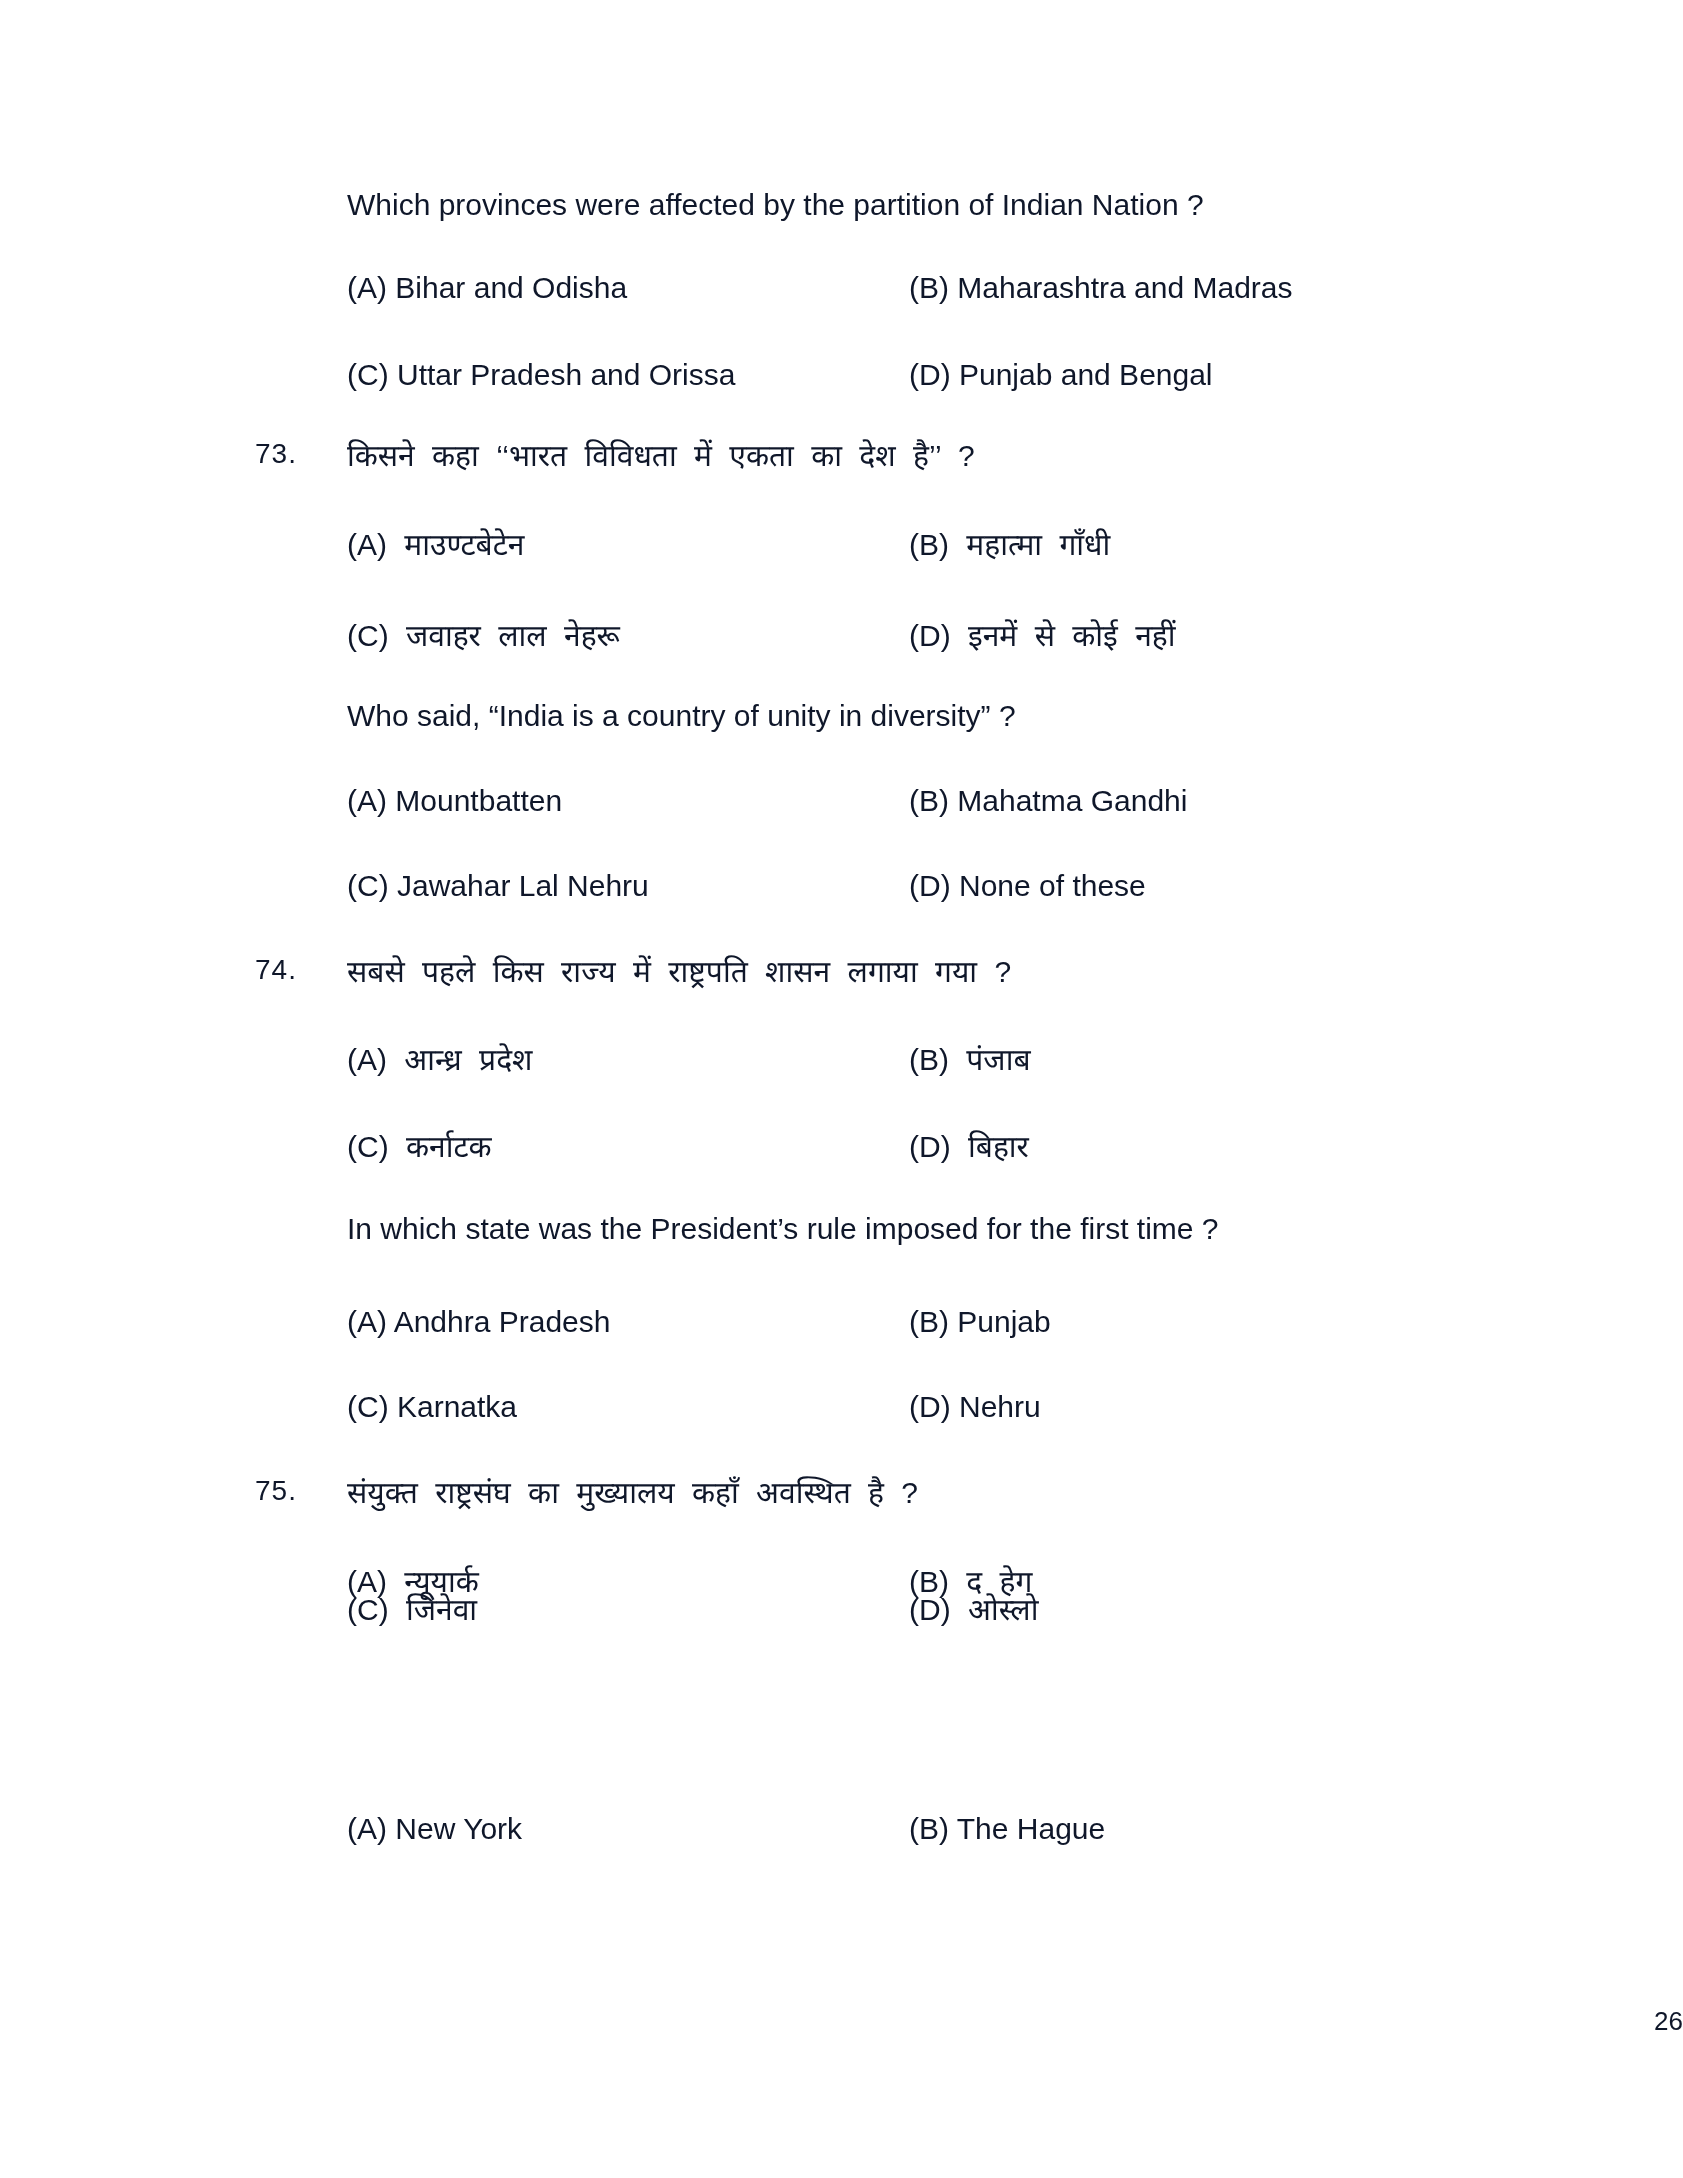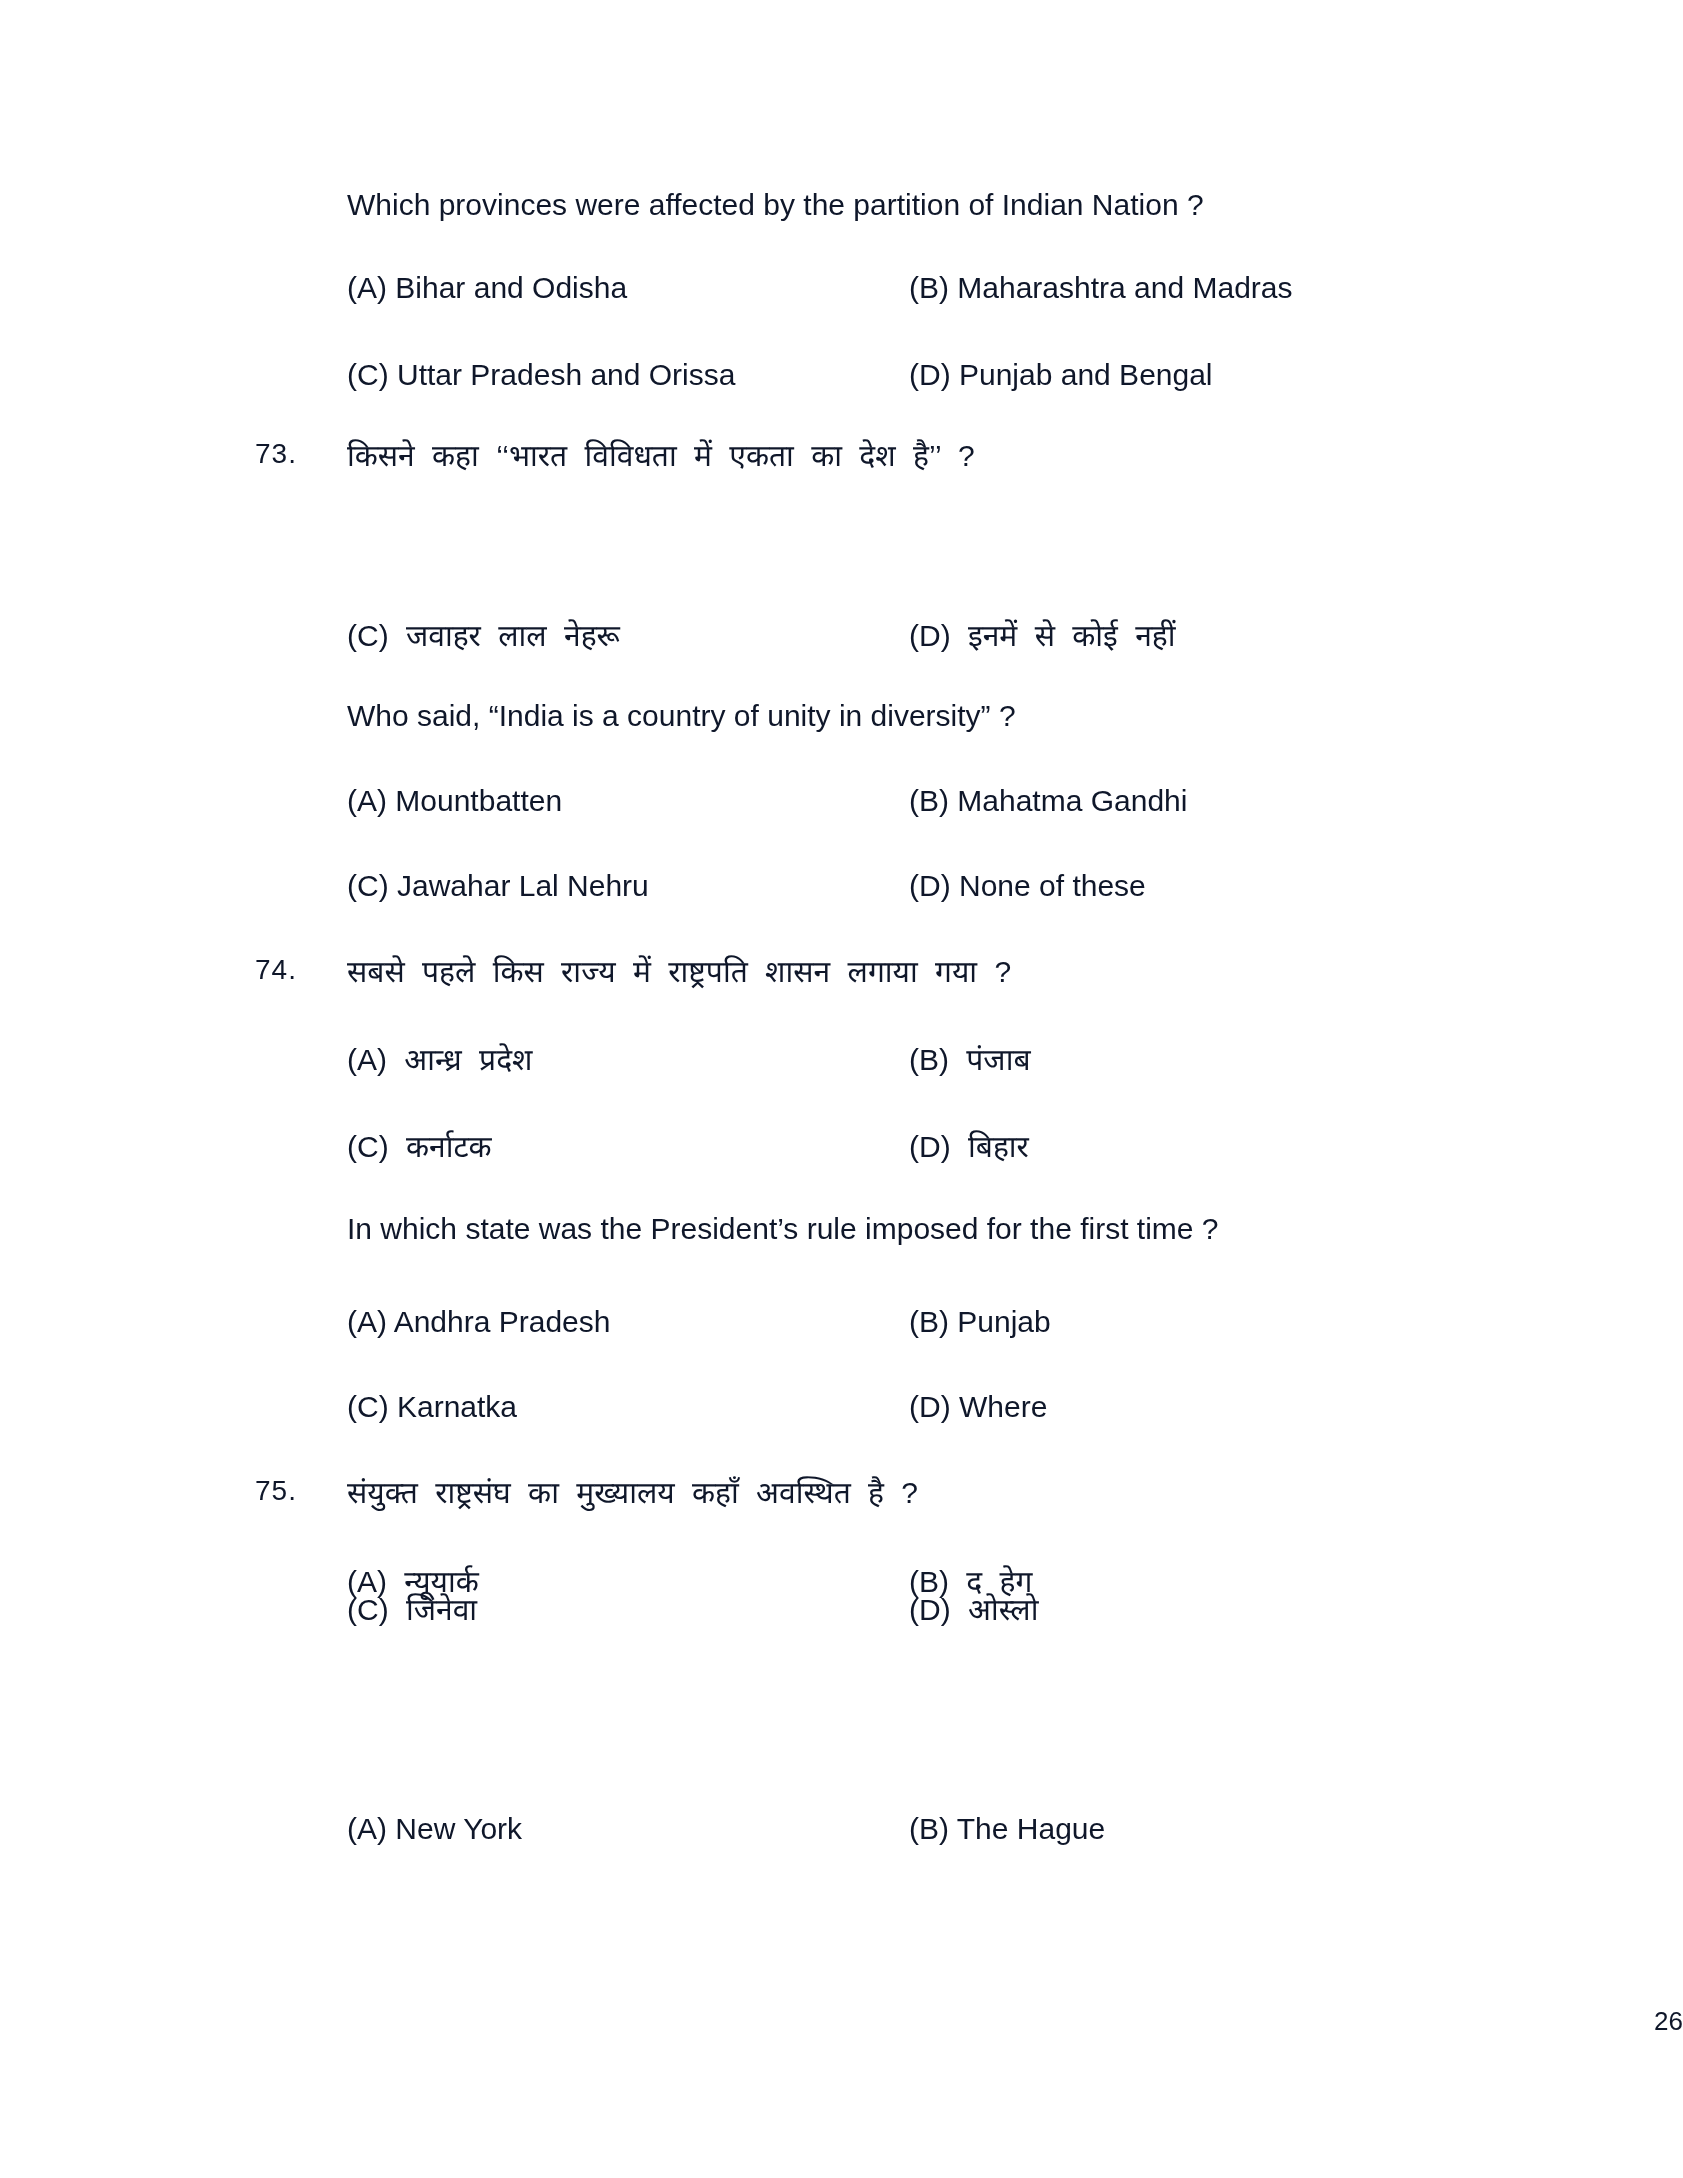--- a/index.html
+++ b/index.html
@@ -40,20 +40,24 @@
   </div>
   <div class="line" style="top:358px">
     <span class="colA">(C) Uttar Pradesh and Orissa</span>
     <span class="colB">(D) Punjab and Bengal</span>
   </div>
 
   <div class="line" style="top:434px">
     <span class="qnum">73.</span>
     <span class="qtext hi">किसने कहा ‘‘भारत विविधता में एकता का देश है’’ ?</span>
   </div>
+  <div class="line" style="top:523px">
+    <span class="colA hi">(A) माउण्टबेटेन</span>
+    <span class="colB hi">(B) महात्मा गाँधी</span>
+  </div>
   <div class="line" style="top:614px">
     <span class="colA hi">(C) जवाहर लाल नेहरू</span>
     <span class="colB hi">(D) इनमें से कोई नहीं</span>
   </div>
 
   <div class="line" style="top:699px">
     <span class="qtext">Who said, “India is a country of unity in diversity” ?</span>
   </div>
   <div class="line" style="top:869px">
     <span class="colA">(C) Jawahar Lal Nehru</span>
@@ -79,21 +83,21 @@
 
   <div class="line" style="top:1212px">
     <span class="qtext">In which state was the President’s rule imposed for the first time ?</span>
   </div>
   <div class="line" style="top:1305px">
     <span class="colA">(A) Andhra Pradesh</span>
     <span class="colB">(B) Punjab</span>
   </div>
   <div class="line" style="top:1390px">
     <span class="colA">(C) Karnatka</span>
-    <span class="colB">(D) Where</span>
+    <span class="colB">(D) Nehru</span>
   </div>
 
   <div class="line" style="top:1471px">
     <span class="qnum">75.</span>
     <span class="qtext hi">संयुक्त राष्ट्रसंघ का मुख्यालय कहाँ अवस्थित है ?</span>
   </div>
   <div class="line" style="top:1560px">
     <span class="colA hi">(A) न्यूयार्क</span>
     <span class="colB hi">(B) द हेग</span>
   </div>

